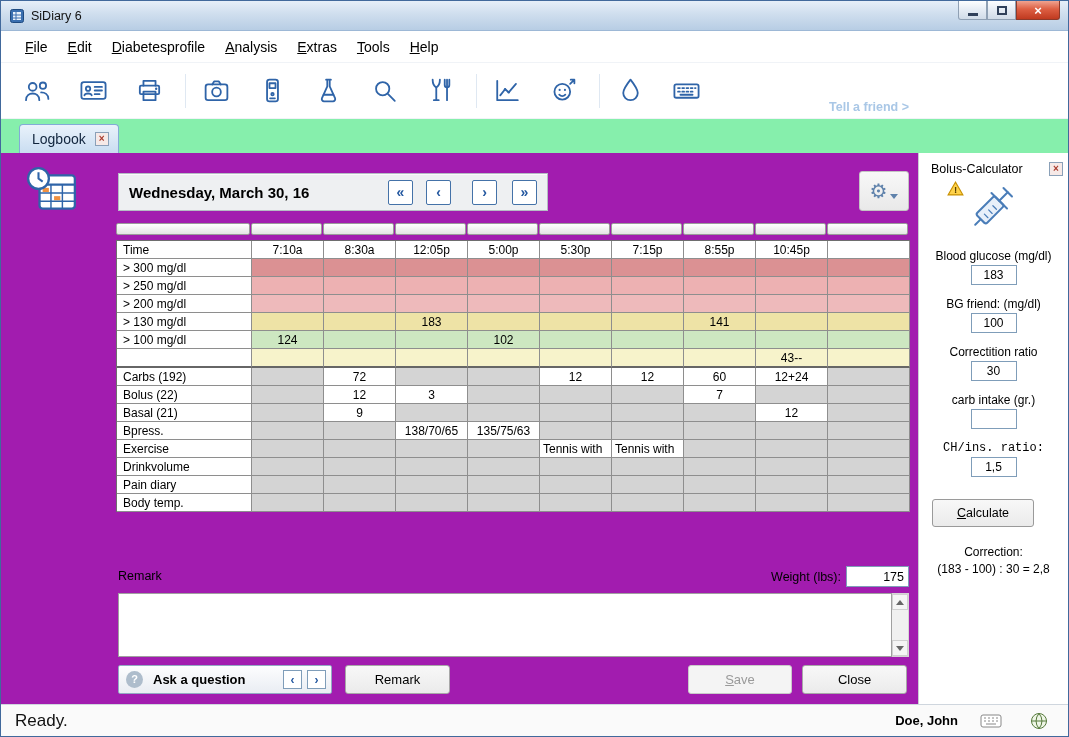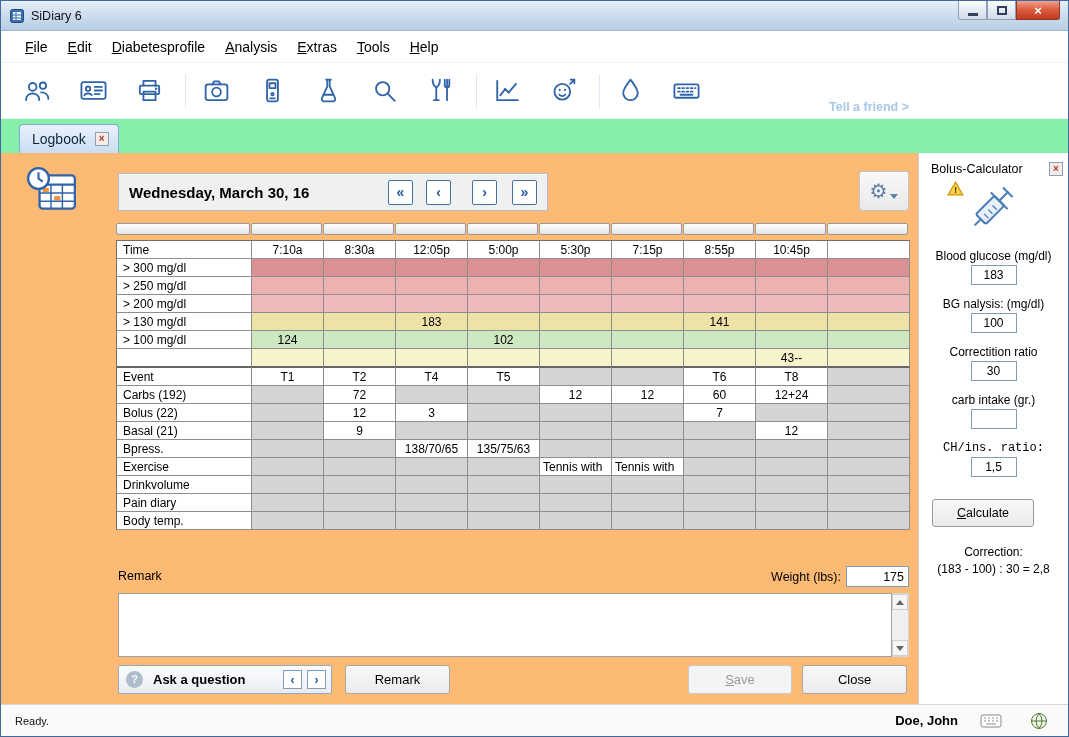--- a/index.html
+++ b/index.html
@@ -31,21 +31,21 @@
   .tellfriend { position:absolute; right:159px; bottom:4px; font-size:12.5px; font-weight:bold; color:#a9c7e6; }
 
   
   .tabbar { height:34px; flex:0 0 34px; background:#86efac; display:flex; align-items:flex-end; padding-left:18px; }
   .tab { height:29px; min-width:100px; background:linear-gradient(#e9f2fb,#c9ddf1); border:1px solid #83abd6; border-bottom:none; border-radius:4px 4px 0 0; display:flex; align-items:center; padding:0 8px 0 12px; gap:9px; }
   .tab-label { font-size:14px; color:#10243c; }
   .tab-close { width:14px; height:14px; border:1px solid #8aa0b8; background:#f6e9e7; color:#a93a2c; font-size:10px; font-weight:bold; line-height:12px; text-align:center; }
 
   
   .content { flex:1; display:flex; min-height:0; }
-  .main { flex:0 0 917px; position:relative; background:#fdba74; }
+  .main { flex:0 0 917px; position:relative; background:#a21caf; }
   .sidebar { flex:1; border-left:1px solid #c9cdd2; position:relative; background:#fff; }
 
   
   .logicon { position:absolute; left:24px; top:12px; width:54px; height:54px; }
 
   
   .datebar { position:absolute; left:117px; top:20px; width:430px; height:38px; background:#eef0f2; border:1px solid #b5bcc4; box-shadow:inset 0 1px 0 #fbfbfb; display:flex; align-items:center; padding:0 10px; }
   .date-text { font-size:15px; font-weight:bold; color:#000; }
   .navbtn { width:25px; height:25px; background:#fff; border:1px solid #4472a8; border-radius:2px; color:#2458a0; font-weight:bold; font-size:14px; display:flex; align-items:center; justify-content:center; }
   .navbtn.n1 { margin-left:auto; }
@@ -100,21 +100,21 @@
   .warnicon { position:absolute; left:28px; top:28px; width:17px; height:15px; }
   .syringe { position:absolute; left:44px; top:20px; width:64px; height:64px; }
   .sb-label { position:absolute; left:0; width:100%; text-align:center; font-size:12px; color:#000; }
   .sb-input { position:absolute; left:50%; transform:translateX(-50%); width:46px; height:20px; border:1px solid #7f9db9; font-size:12px; text-align:center; font-family:inherit; }
   .sb-calc { position:absolute; top:346px; left:13px; width:102px; height:28px; background:linear-gradient(#f8f8f8,#ebebeb); border:1px solid #9a9a9a; border-radius:3px; font-size:12.5px; font-family:inherit; }
   .sb-corr { position:absolute; top:392px; left:0; width:100%; text-align:center; font-size:12px; }
   .sb-formula { position:absolute; top:409px; left:0; width:100%; text-align:center; font-size:12px; }
 
   
   .statusbar { height:32px; flex:0 0 32px; background:#fafafa; border-top:1px solid #cfd6de; display:flex; align-items:center; padding:0 14px; }
-  .status-text { font-size:11px; color:#111; }
+  .status-text { font-size:17px; color:#111; }
   .sb-user { margin-left:auto; margin-right:22px; font-size:13px; font-weight:bold; color:#000; }
   .st-ico { display:flex; align-items:center; }
   .st-ico.k { margin-right:28px; }
   .st-ico.g { margin-right:6px; }
   u { text-decoration:underline; }
 </style>
 </head>
 <body>
 
 <div class="window">
@@ -361,31 +361,20 @@
               <div class="cell lab" style="width: 135px;"></div>
               <div class="cell bgc" style="width: 72px; background: rgb(247, 243, 203);"></div>
               <div class="cell bgc" style="width: 72px; background: rgb(247, 243, 203);"></div>
               <div class="cell bgc" style="width: 72px; background: rgb(247, 243, 203);"></div>
               <div class="cell bgc" style="width: 72px; background: rgb(247, 243, 203);"></div>
               <div class="cell bgc" style="width: 72px; background: rgb(247, 243, 203);"></div>
               <div class="cell bgc" style="width: 72px; background: rgb(247, 243, 203);"></div>
               <div class="cell bgc" style="width: 72px; background: rgb(247, 243, 203);"></div>
               <div class="cell bgc" style="width: 72px; background: rgb(247, 243, 203);">43--</div>
               <div class="cell bgc" style="width: 82px; background: rgb(247, 243, 203);"></div>
-            </div><div class="trow">
-              <div class="cell lab" style="width: 135px;">Event</div>
-              <div class="cell" style="width: 72px;">T1</div>
-              <div class="cell" style="width: 72px;">T2</div>
-              <div class="cell" style="width: 72px;">T4</div>
-              <div class="cell" style="width: 72px;">T5</div>
-              <div class="cell emptyc" style="width: 72px;"></div>
-              <div class="cell emptyc" style="width: 72px;"></div>
-              <div class="cell" style="width: 72px;">T6</div>
-              <div class="cell" style="width: 72px;">T8</div>
-              <div class="cell emptyc" style="width: 82px;"></div>
             </div><div class="trow">
               <div class="cell lab" style="width: 135px;">Carbs (192)</div>
               <div class="cell emptyc" style="width: 72px;"></div>
               <div class="cell" style="width: 72px;">72</div>
               <div class="cell emptyc" style="width: 72px;"></div>
               <div class="cell emptyc" style="width: 72px;"></div>
               <div class="cell" style="width: 72px;">12</div>
               <div class="cell" style="width: 72px;">12</div>
               <div class="cell" style="width: 72px;">60</div>
               <div class="cell" style="width: 72px;">12+24</div>
@@ -513,21 +502,21 @@
           <rect x="25" y="12" width="14" height="26" rx="2"></rect>
           <path d="M21 38h22" fill="none"></path>
           <path d="M32 38v12" fill="none"></path>
           <path d="M26 50h12" fill="none"></path>
           <path d="M28 18h5M28 24h5M28 30h5" stroke-width="1.2" fill="none"></path>
         </g>
       </svg>
       <div id="bc-fields">
           <div class="sb-label" style="top: 96px;">Blood glucose (mg/dl)</div>
           <input class="sb-input" value="183" style="top: 112px;">
-          <div class="sb-label" style="top: 144px;">BG nalysis: (mg/dl)</div>
+          <div class="sb-label" style="top: 144px;">BG friend: (mg/dl)</div>
           <input class="sb-input" value="100" style="top: 160px;">
           <div class="sb-label" style="top: 192px;">Correctition ratio</div>
           <input class="sb-input" value="30" style="top: 208px;">
           <div class="sb-label" style="top: 240px;">carb intake (gr.)</div>
           <input class="sb-input" style="top: 256px;">
           <div class="sb-label" style="top: 288px; font-family: Liberation Mono, monospace;">CH/ins. ratio:</div>
           <input class="sb-input" value="1,5" style="top: 304px;">
         </div>
       <button class="sb-calc"><u>C</u>alculate</button>
       <div class="sb-corr">Correction:</div>

